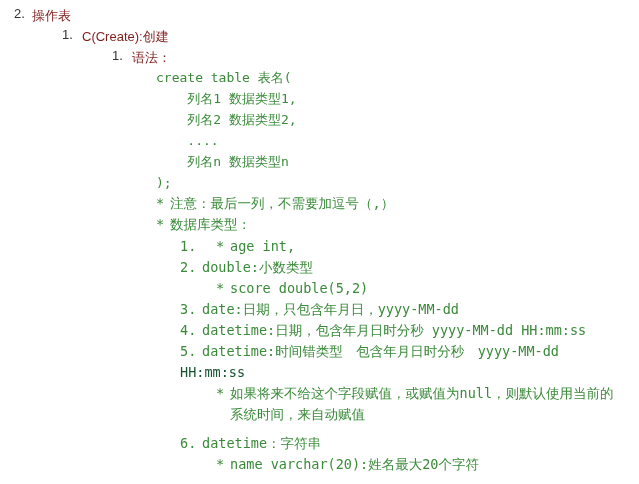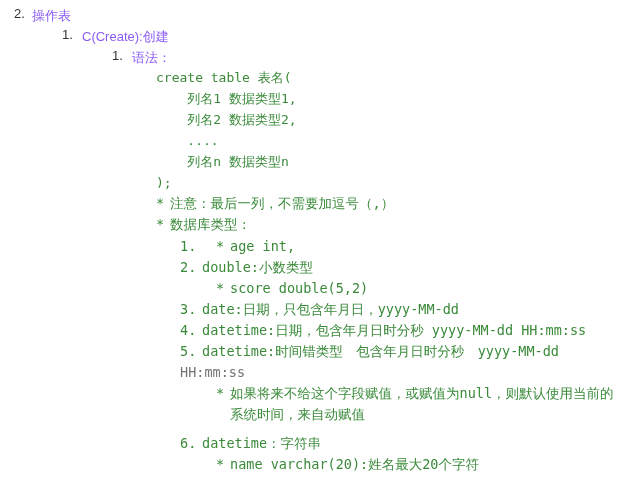--- a/index.html
+++ b/index.html
@@ -67,21 +67,21 @@
     padding-left: 20px;
   }
   .lvl3 > li > .marker {
     position: absolute;
     left: 0;
     top: 0;
     color: #333;
     font-size: 13px;
   }
   .heading-text {
-    color: #8b5cf6;
+    color: #7f1d1d;
     font-size: 13px;
     line-height: 19px;
   }
   .code-block {
     font-family: "DejaVu Sans Mono", monospace;
     color: #3a8a3a;
     font-size: 13px;
     line-height: 21px;
     margin-left: 24px;
     white-space: pre;
@@ -129,21 +129,21 @@
     font-family: "DejaVu Sans Mono", monospace;
     font-size: 13.5px;
     line-height: 21px;
   }
   .sub-star > .star {
     position: absolute;
     left: 0;
     top: 0;
   }
   .wrap-cont {
-    color: #737373;
+    color: #14532d;
     font-family: "DejaVu Sans Mono", monospace;
     font-size: 13.5px;
     line-height: 21px;
     margin-left: -22px;
   }
   .spacer6 {
     height: 8px;
   }
 </style>
 </head>

